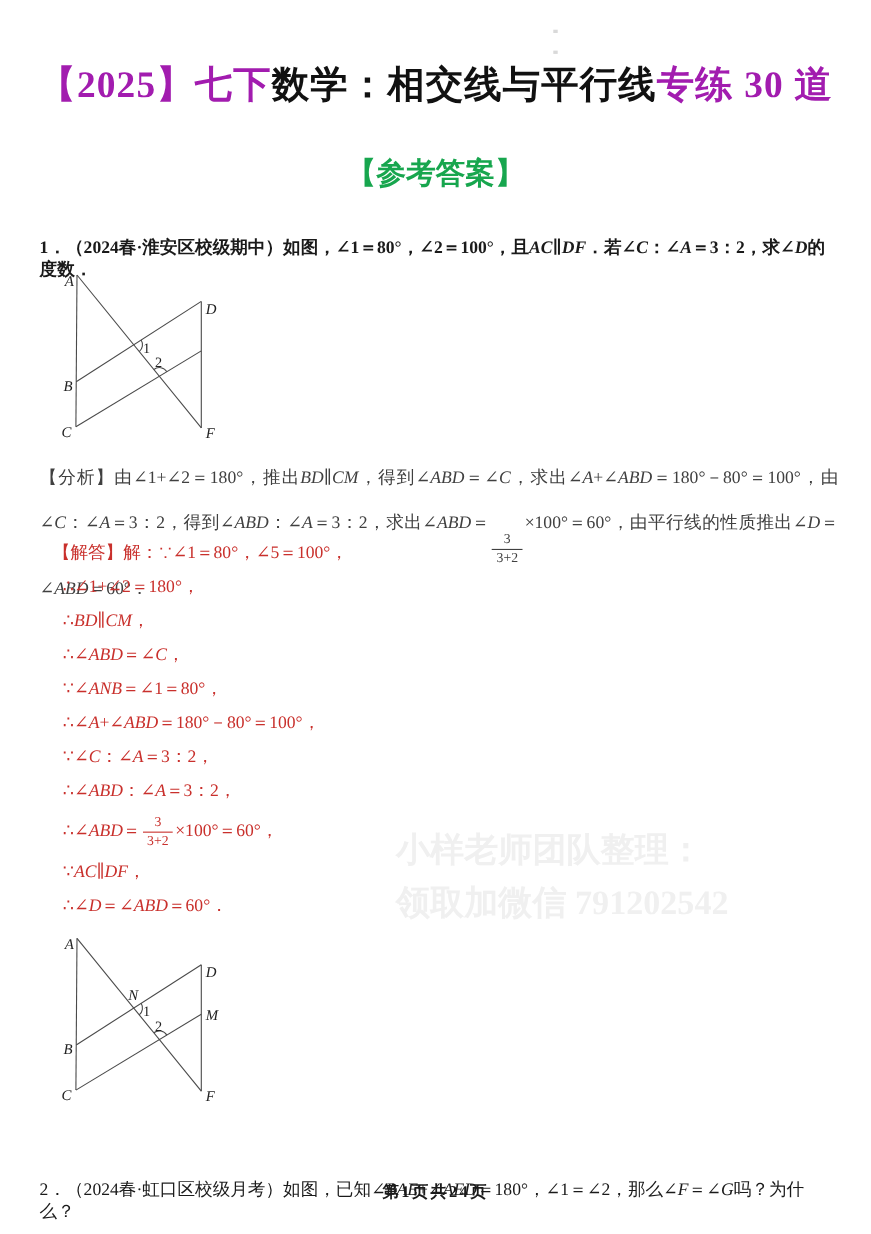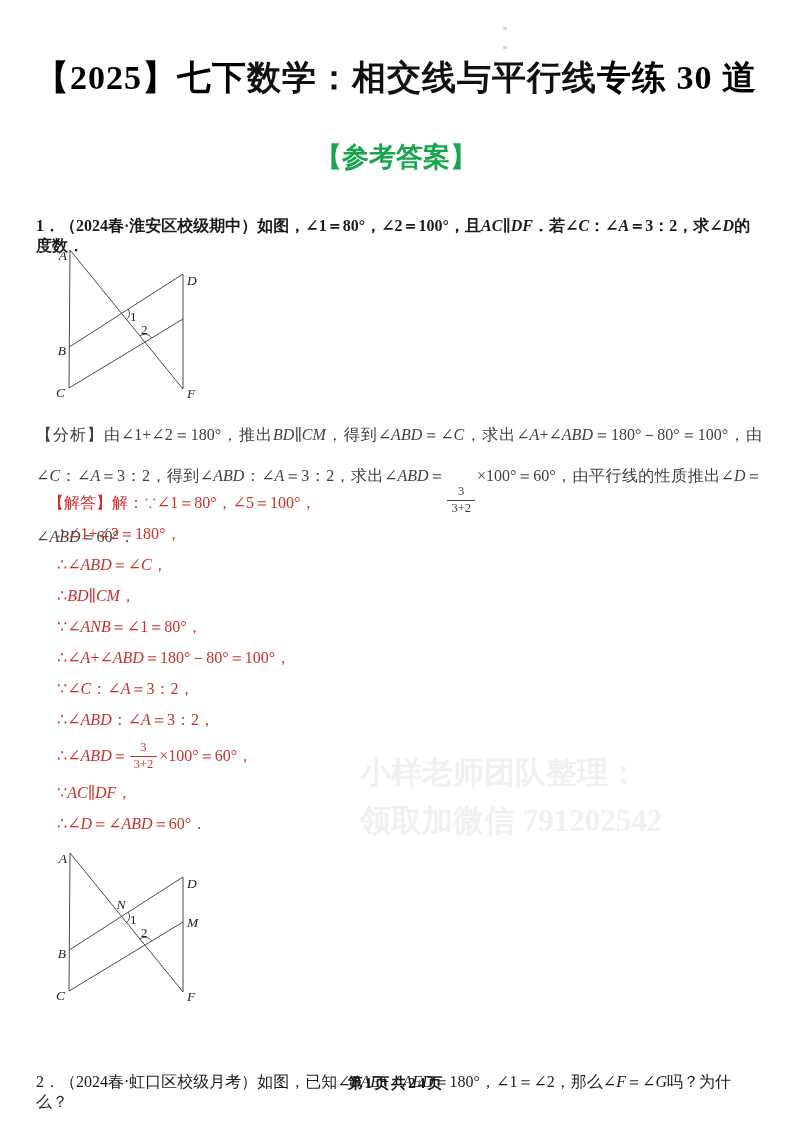--- a/index.html
+++ b/index.html
@@ -10,21 +10,21 @@
   }
   .speck { position:absolute; width:4px; height:3px; background:#d9d9d9; }
   .speck-1 { left:503px; top:27px; }
   .speck-2 { left:503px; top:46px; }
 
   .title {
     position:absolute; top:58px; left:0; width:100%; margin:0;
     text-align:center; font-size:34px; font-weight:bold; letter-spacing:1px;
     line-height:1.2; white-space:nowrap;
   }
-  .title .red { color:#000000; }
+  .title .red { color:#a21caf; }
   .title .blk { color:#111111; }
 
   .subtitle {
     position:absolute; top:139px; left:0; width:100%; margin:0;
     text-align:center; font-size:27px; font-weight:bold; color:#17a64e;
   }
 
   .q {
     position:absolute; left:36px; width:726px; margin:0;
     font-size:16px; line-height:20px;
@@ -109,22 +109,22 @@
   </div>
 
   <p class="analysis"><span>【分析】</span><span>由∠1+∠2＝180°，推出<i>BD</i>∥<i>CM</i>，得到∠<i>ABD</i>＝∠<i>C</i>，求出∠<i>A</i>+∠<i>ABD</i>＝180°－80°＝100°，由∠<i>C</i>：∠<i>A</i>＝3：2，得到∠<i>ABD</i>：∠<i>A</i>＝3：2，求出∠<i>ABD</i>＝</span><span class="frac">
         <span class="num">3</span>
         <span class="den">3+2</span>
       </span><span>×100°＝60°，由平行线的性质推出∠<i>D</i>＝∠<i>ABD</i>＝60°．</span></p>
 
   <div class="solution">
     <p class="sline"><span>【解答】</span><span>解：∵∠1＝80°，∠5＝100°，</span></p>
     <p class="sline indent">∴∠1+∠2＝180°，</p>
+    <p class="sline indent">∴<i>BD</i>∥<i>CM</i>，</p>
     <p class="sline indent">∴∠<i>ABD</i>＝∠<i>C</i>，</p>
-    <p class="sline indent">∴<i>BD</i>∥<i>CM</i>，</p>
     <p class="sline indent">∵∠<i>ANB</i>＝∠1＝80°，</p>
     <p class="sline indent">∴∠<i>A</i>+∠<i>ABD</i>＝180°－80°＝100°，</p>
     <p class="sline indent">∵∠<i>C</i>：∠<i>A</i>＝3：2，</p>
     <p class="sline indent">∴∠<i>ABD</i>：∠<i>A</i>＝3：2，</p>
     <p class="sline indent frac-row">
         <span>∴∠<i>ABD</i>＝</span>
         <span class="frac">
           <span class="num">3</span>
           <span class="den">3+2</span>
         </span>

